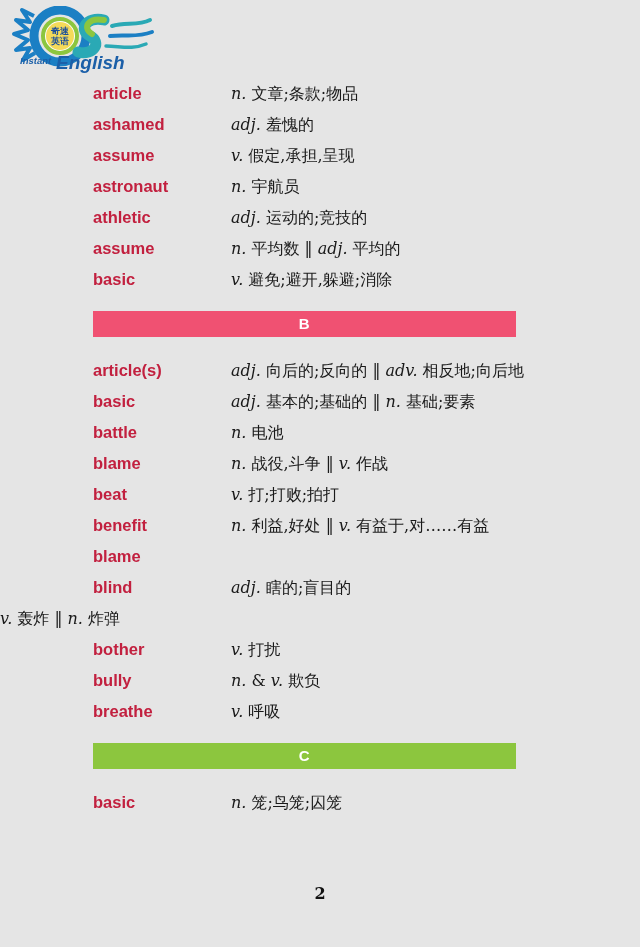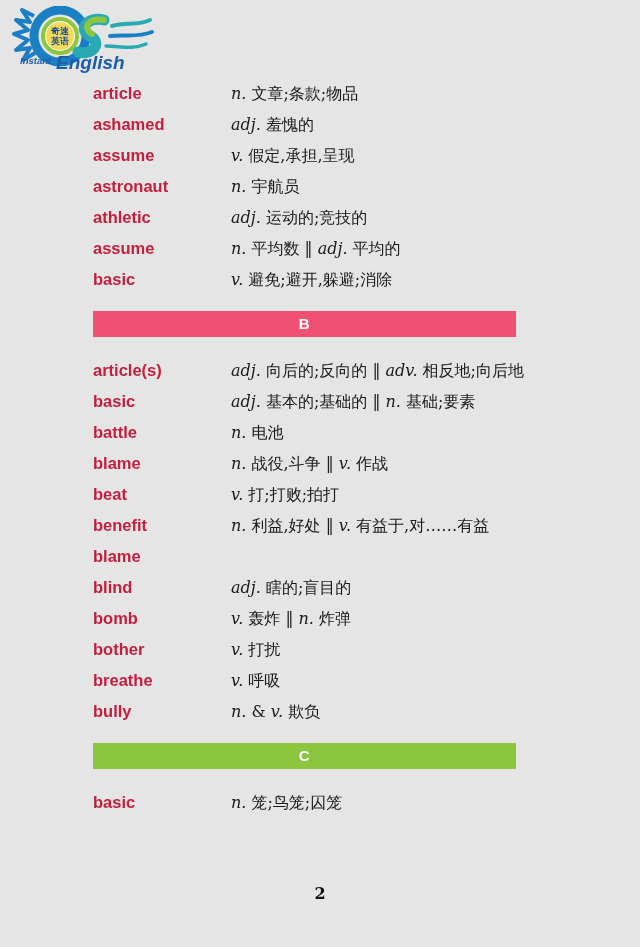--- a/index.html
+++ b/index.html
@@ -246,40 +246,39 @@
         </div>
       </div>
       <div class="entry">
         <div class="entry-row">
           <div class="word">blind</div>
           <div class="definition"><span class="pos">adj.</span> 瞎的;盲目的</div>
         </div>
       </div>
       <div class="entry">
         <div class="entry-row">
-          <div class="word">bomb</div>
           <div class="definition"><span class="pos">v.</span> 轰炸 ‖ <span class="pos">n.</span> 炸弹</div>
         </div>
       </div>
       <div class="entry">
         <div class="entry-row">
           <div class="word">bother</div>
           <div class="definition"><span class="pos">v.</span> 打扰</div>
         </div>
       </div>
       <div class="entry">
         <div class="entry-row">
+          <div class="word">bully</div>
+          <div class="definition"><span class="pos">n.</span> &amp; <span class="pos">v.</span> 欺负</div>
+        </div>
+      </div>
+      <div class="entry">
+        <div class="entry-row">
           <div class="word">breathe</div>
           <div class="definition"><span class="pos">v.</span> 呼吸</div>
-        </div>
-      </div>
-      <div class="entry">
-        <div class="entry-row">
-          <div class="word">bully</div>
-          <div class="definition"><span class="pos">n.</span> &amp; <span class="pos">v.</span> 欺负</div>
         </div>
       </div>
     </div>
 
     <div class="banner-spacer-top"></div>
     <div class="banner" style="background:#8cc63e;">C</div>
     <div class="banner-spacer-bottom"></div>
 
     <div>
       <div class="entry">

